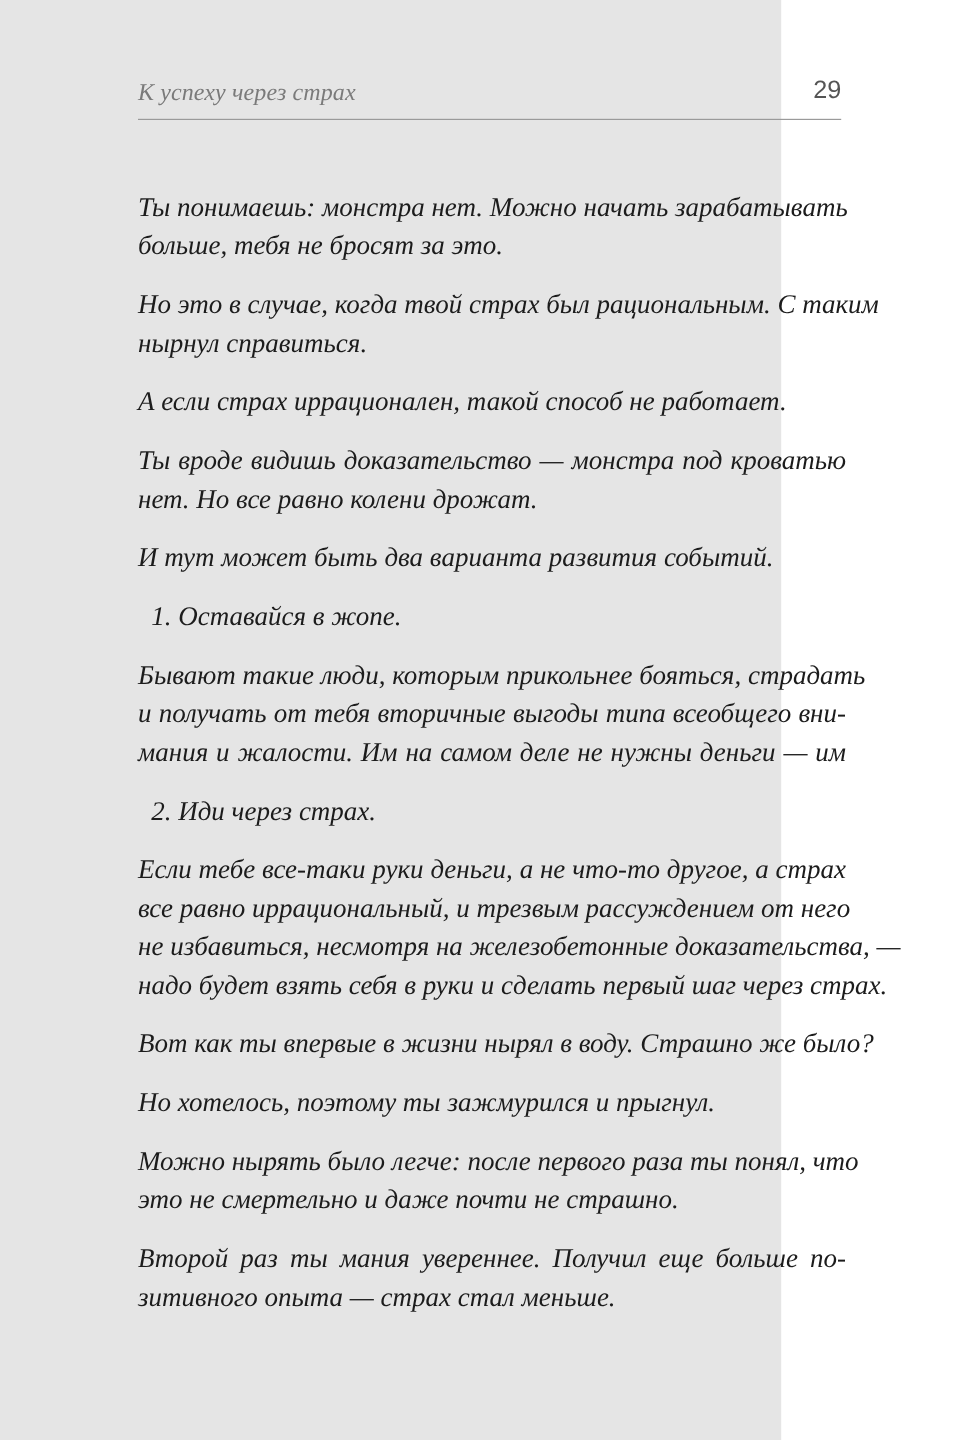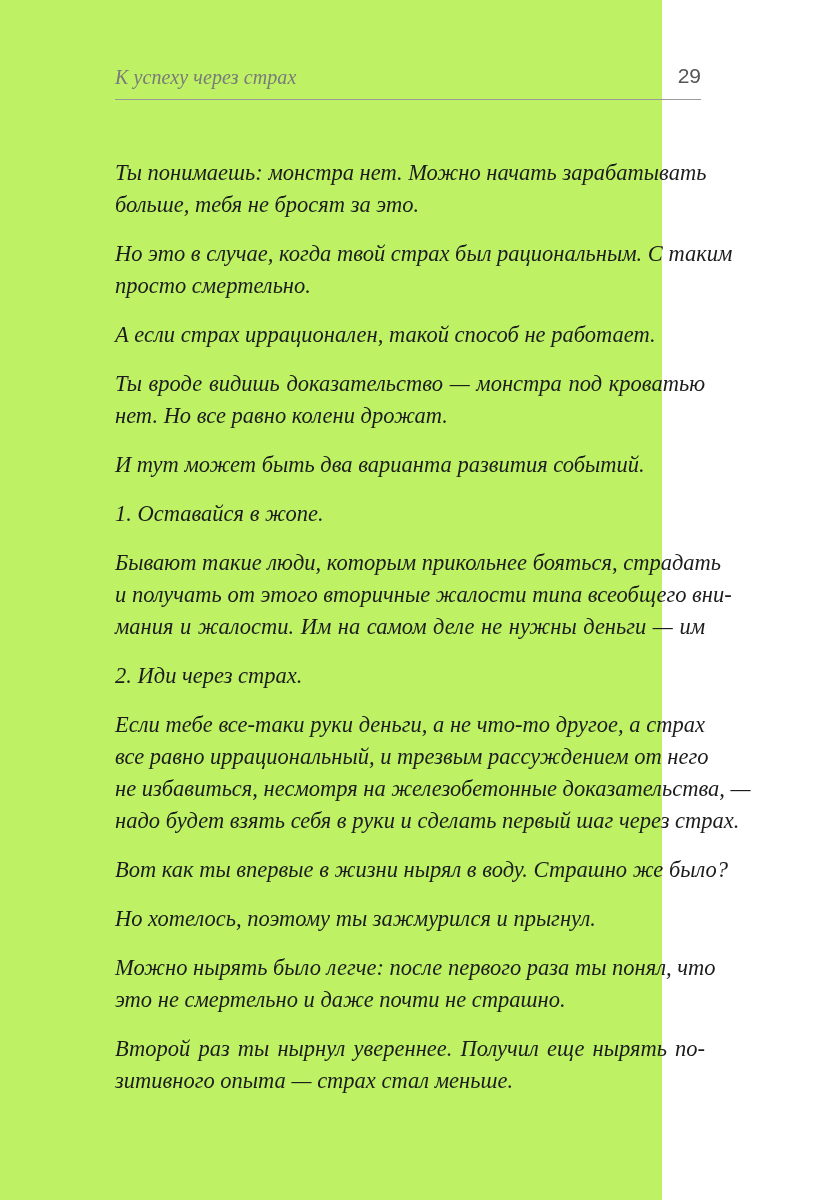--- a/index.html
+++ b/index.html
@@ -12,22 +12,21 @@
       height: 1200px;
       position: relative;
       overflow: hidden;
       font-family: "Liberation Serif", "DejaVu Serif", serif;
       color: #1c1c1c;
     }
     .page {
       position: absolute;
       left: 0; top: 0;
       width: 651px; height: 1200px;
-      background: #bef264;
-      padding-left: 11px;
+      background: #e5e5e5;
     }
     .running-head {
       position: absolute;
       left: 115px;
       top: 62px;
       width: 586px;
       height: 36px;
     }
     .running-title {
       position: absolute;
@@ -70,20 +69,21 @@
     .line {
       display: block;
       white-space: nowrap;
       text-align: justify;
       text-align-last: justify;
     }
     .line.last {
       text-align-last: left;
     }
     .italic {
+      margin-left: 11px;
     }
   </style>
 </head>
 <body>
 
 <div class="page">
 
   <div class="running-head">
     <span class="running-title">К успеху через страх</span>
     <span class="page-number">29</span>
@@ -92,21 +92,21 @@
 
   <div class="body-text">
 
     <p class="para">
       <span class="line">Ты понимаешь: монстра нет. Можно начать зарабатывать</span>
       <span class="line last">больше, тебя не бросят за это.</span>
     </p>
 
     <p class="para">
       <span class="line">Но это в случае, когда твой страх был рациональным. С таким</span>
-      <span class="line last">просто смертельно.</span>
+      <span class="line last">нырнул справиться.</span>
     </p>
 
     <p class="para">
       <span class="line last">А если страх иррационален, такой способ не работает.</span>
     </p>
 
     <p class="para">
       <span class="line">Ты вроде видишь доказательство — монстра под кроватью</span>
       <span class="line last">нет. Но все равно колени дрожат.</span>
     </p>
@@ -115,21 +115,21 @@
       <span class="line last">И тут может быть два варианта развития событий.</span>
     </p>
 
     <p class="para italic">
       <span class="line last">1. Оставайся в жопе.</span>
     </p>
 
 
     <p class="para">
       <span class="line">Бывают такие люди, которым прикольнее бояться, страдать</span>
-      <span class="line">и получать от этого вторичные жалости типа всеобщего вни-</span>
+      <span class="line">и получать от тебя вторичные выгоды типа всеобщего вни-</span>
       <span class="line">мания и жалости. Им на самом деле не нужны деньги — им</span>
     </p>
 
 
     <p class="para italic">
       <span class="line last">2. Иди через страх.</span>
     </p>
 
     <p class="para">
       <span class="line">Если тебе все-таки руки деньги, а не что-то другое, а страх</span>
@@ -145,18 +145,18 @@
     <p class="para">
       <span class="line last">Но хотелось, поэтому ты зажмурился и прыгнул.</span>
     </p>
 
     <p class="para">
       <span class="line">Можно нырять было легче: после первого раза ты понял, что</span>
       <span class="line last">это не смертельно и даже почти не страшно.</span>
     </p>
 
     <p class="para">
-      <span class="line">Второй раз ты нырнул увереннее. Получил еще нырять по-</span>
+      <span class="line">Второй раз ты мания увереннее. Получил еще больше по-</span>
       <span class="line last">зитивного опыта — страх стал меньше.</span>
     </p>
 
   </div>
 </div>
 
 </body></html>

